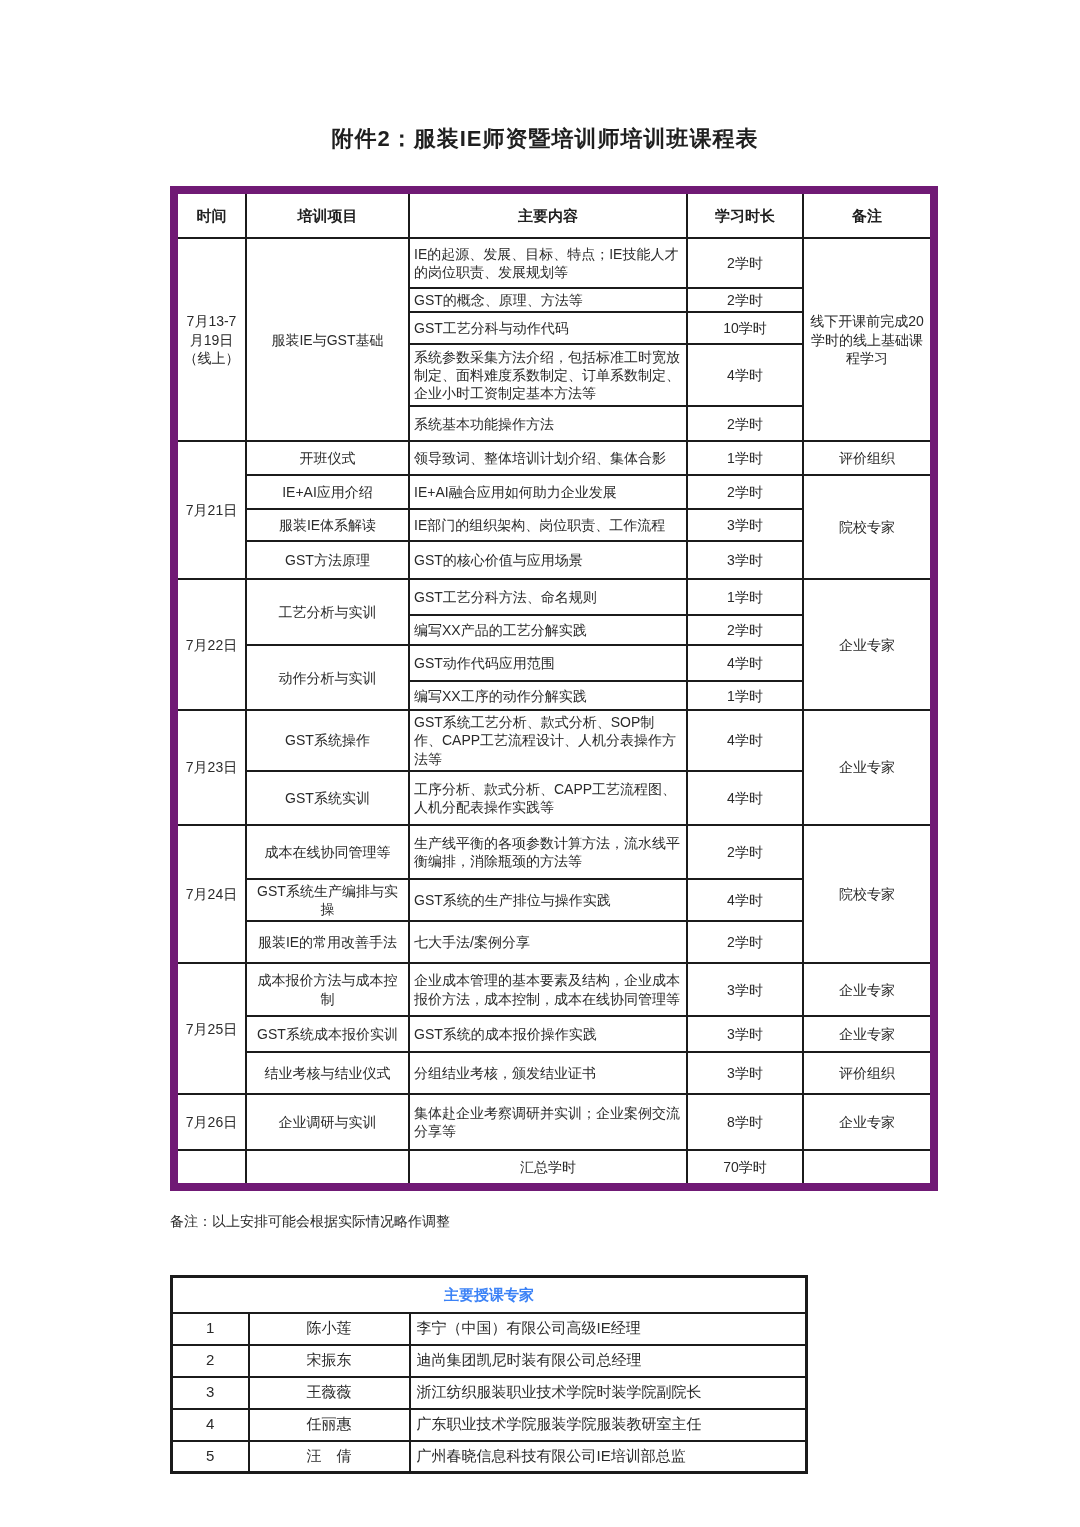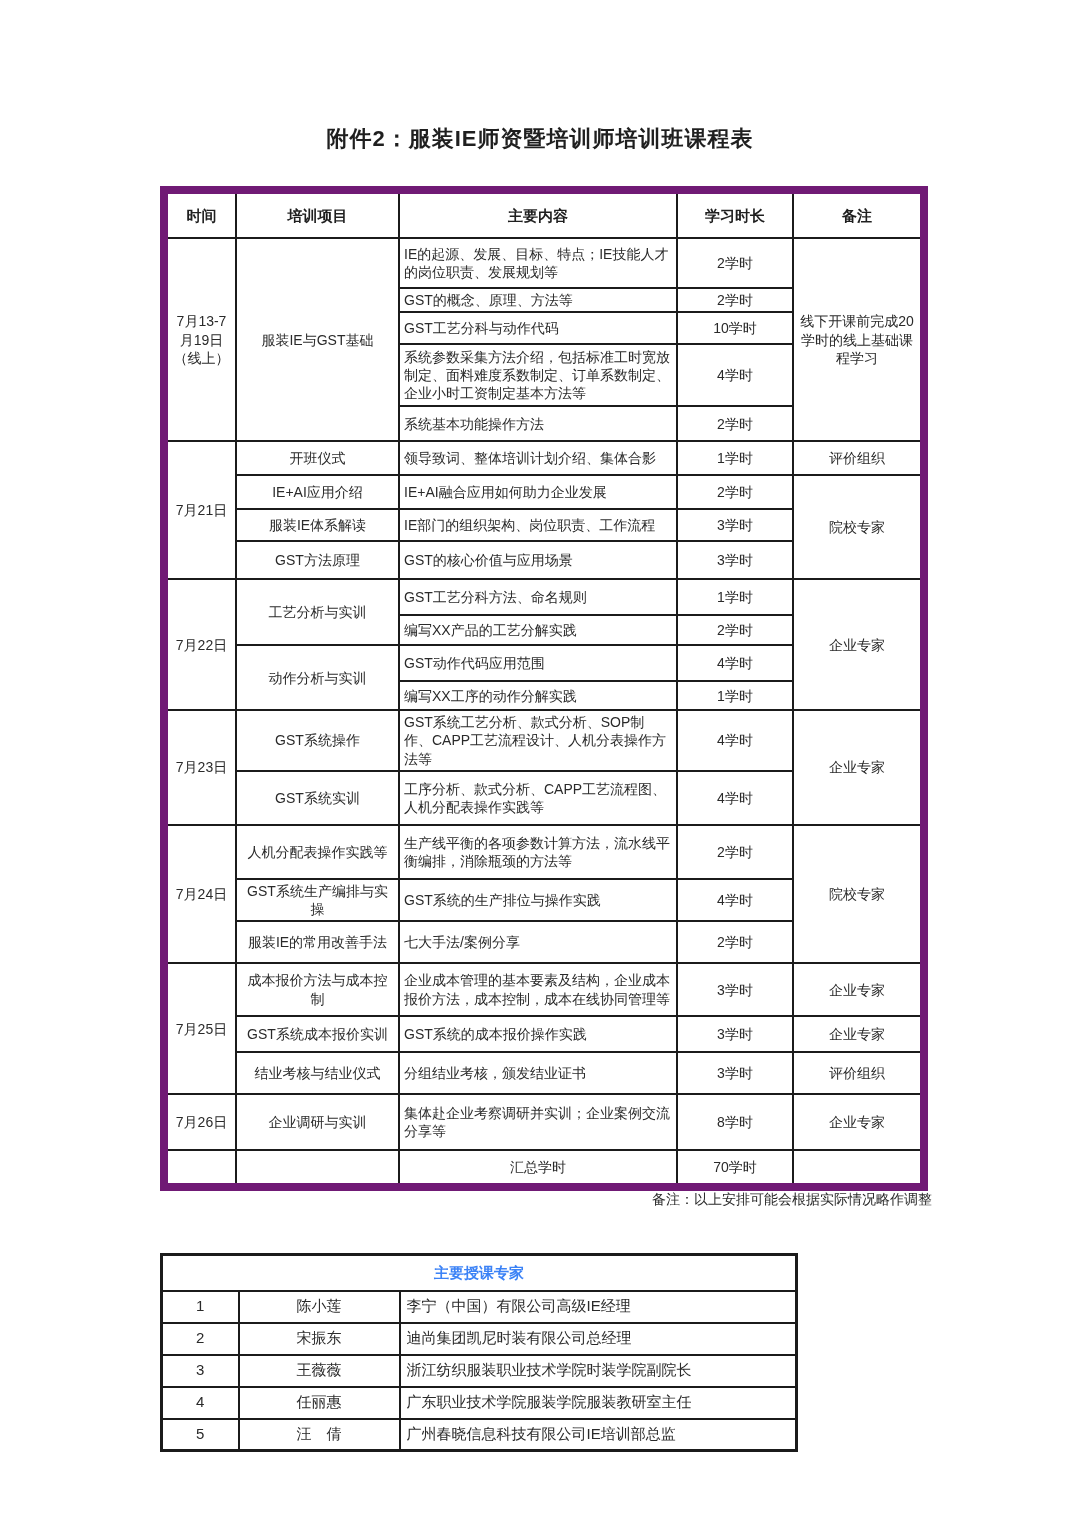--- a/index.html
+++ b/index.html
@@ -5,20 +5,21 @@
   html, body { margin: 0; padding: 0; background: #e9e9e9; }
   .page {
     position: relative;
     width: 1080px;
     height: 1527px;
     margin: 0 auto;
     background: #ffffff;
     font-family: "Liberation Sans", "DejaVu Sans", sans-serif;
     color: #2a2a2a;
     box-sizing: border-box;
+    padding-left: 10px;
   }
   .doc-title {
     padding-top: 124px;
     text-align: center;
     font-size: 22px;
     font-weight: bold;
     color: #1f1f1f;
     letter-spacing: 1px;
   }
   table { border-collapse: collapse; table-layout: fixed; }
@@ -40,21 +41,22 @@
     font-weight: bold;
     text-align: center;
     color: #1f1f1f;
   }
   .c-time, .c-proj, .c-hours, .c-remark { text-align: center; }
   .c-cont { text-align: left; padding: 3px 8px; }
   .c-center { text-align: center; }
   .footnote {
     margin-left: 160px;
     width: 772px;
-    text-align: right;
+    margin-top: 22px;
+    text-align: left;
     font-size: 14px;
     color: #2a2a2a;
   }
   .experts {
     margin: 44px 0 0 160px;
     width: 635px;
     border: 3px solid #1b1b1b;
   }
   .experts td {
     border: 2px solid #1b1b1b;
@@ -173,21 +175,21 @@
       <td rowspan="2" class="c-remark">企业专家</td>
     </tr>
     <tr style="height:54px">
       <td class="c-proj">GST系统实训</td>
       <td class="c-cont">工序分析、款式分析、CAPP工艺流程图、人机分配表操作实践等</td>
       <td class="c-hours">4学时</td>
     </tr>
 
     <tr style="height:54px">
       <td rowspan="3" class="c-time">7月24日</td>
-      <td class="c-proj">人机分配表操作实践等</td>
+      <td class="c-proj">成本在线协同管理等</td>
       <td class="c-cont">生产线平衡的各项参数计算方法，流水线平衡编排，消除瓶颈的方法等</td>
       <td class="c-hours">2学时</td>
       <td rowspan="3" class="c-remark">院校专家</td>
     </tr>
     <tr style="height:40px">
       <td class="c-proj">GST系统生产编排与实操</td>
       <td class="c-cont">GST系统的生产排位与操作实践</td>
       <td class="c-hours">4学时</td>
     </tr>
     <tr style="height:42px">

